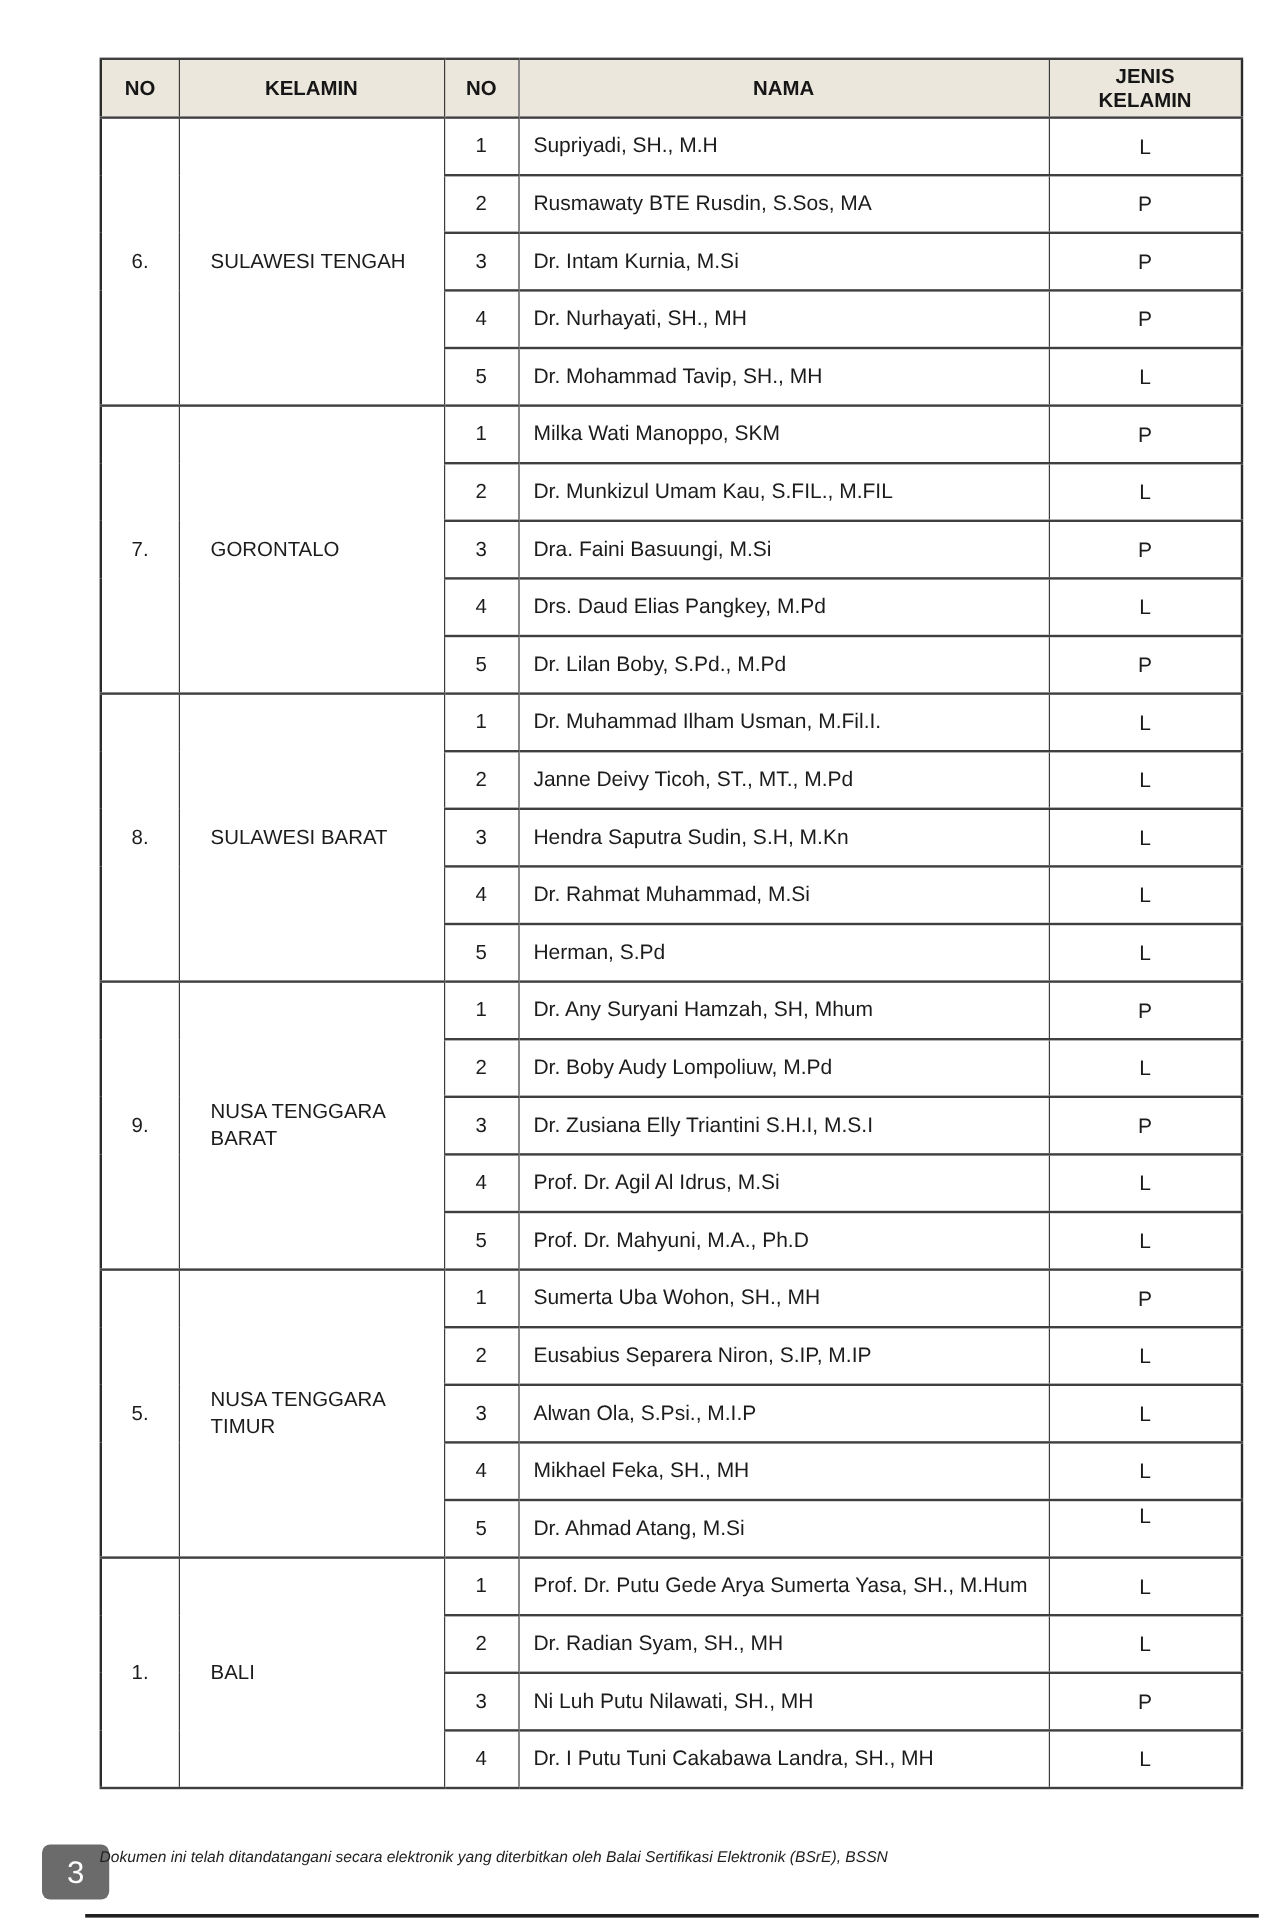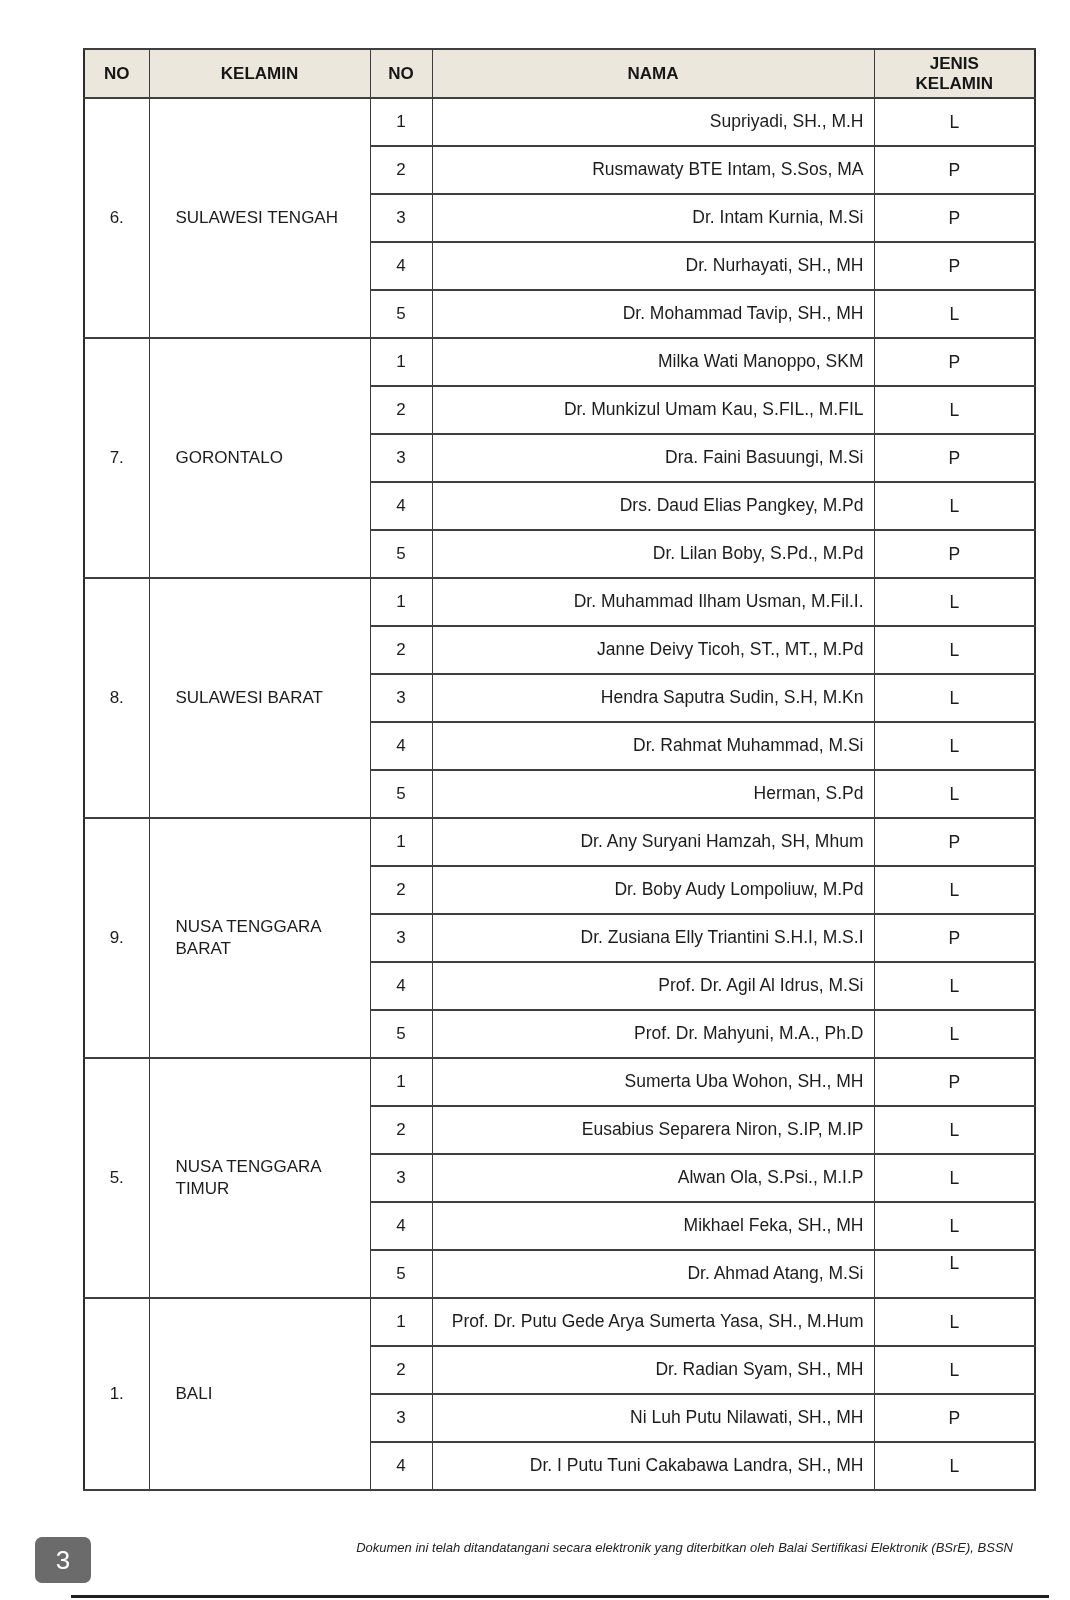--- a/index.html
+++ b/index.html
@@ -34,29 +34,29 @@
     color: #161616;
   }
   th .wrap-narrow { display: inline-block; max-width: 92px; }
 
   tbody tr { height: 48px; }
   tbody td { font-size: 17.5px; background: #ffffff; }
 
   td.section-number-cell { text-align: center; font-size: 17px; }
   td.province-cell { text-align: left; font-size: 17px; padding: 0 26px; line-height: 1.3; }
   td.row-number-cell { text-align: center; font-size: 17px; }
-  td.name-cell { text-align: right; padding: 6px 10px 6px 12px; line-height: 1.32; }
+  td.name-cell { text-align: left; padding: 6px 10px 6px 12px; line-height: 1.32; }
   td.gender-cell { text-align: center; }
   td.gender-cell.jk-top { vertical-align: top; padding-top: 2px; }
 
   .footer-note {
     position: absolute;
     left: 62px; right: 57px;
     top: 1540px;
-    text-align: right;
+    text-align: left;
     font-size: 13px;
     font-style: italic;
     color: #222222;
   }
 
   .page-badge {
     position: absolute;
     left: 14px; top: 1537px;
     width: 56px; height: 46px;
     background: #6b6b6b;
@@ -110,21 +110,21 @@
     <tbody id="tbody">
         <tr>
           <td class="section-number-cell" rowspan="5">6.</td>
           <td class="province-cell" rowspan="5">SULAWESI TENGAH</td>
           <td class="row-number-cell">1</td>
           <td class="name-cell">Supriyadi, SH., M.H</td>
           <td class="gender-cell">L</td>
         </tr>
         <tr>
           <td class="row-number-cell">2</td>
-          <td class="name-cell">Rusmawaty BTE Intam, S.Sos, MA</td>
+          <td class="name-cell">Rusmawaty BTE Rusdin, S.Sos, MA</td>
           <td class="gender-cell">P</td>
         </tr>
         <tr>
           <td class="row-number-cell">3</td>
           <td class="name-cell">Dr. Intam Kurnia, M.Si</td>
           <td class="gender-cell">P</td>
         </tr>
         <tr>
           <td class="row-number-cell">4</td>
           <td class="name-cell">Dr. Nurhayati, SH., MH</td>

